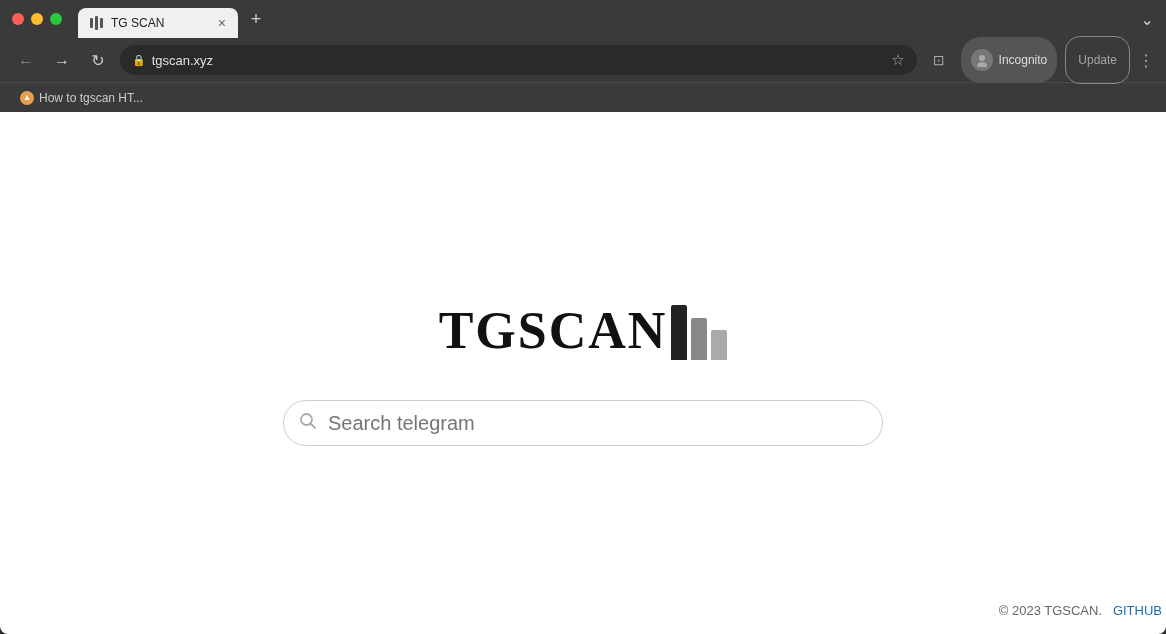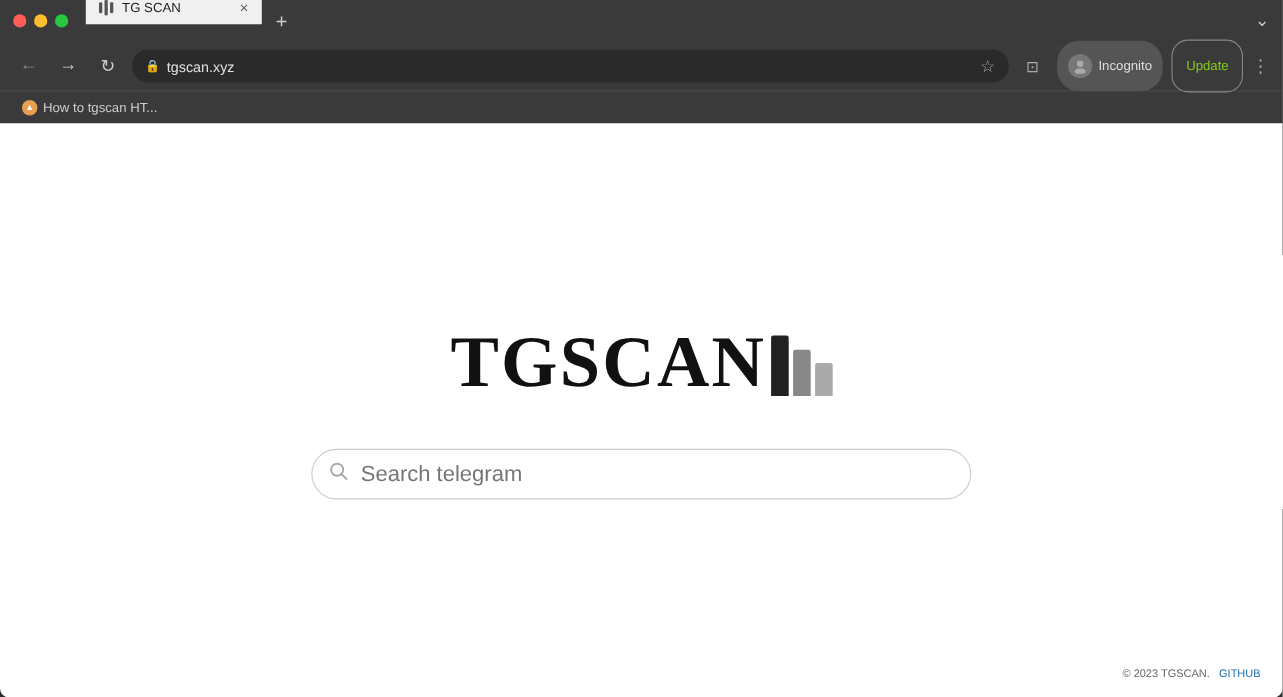--- a/index.html
+++ b/index.html
@@ -16,21 +16,21 @@
     .browser-chrome {
       background: #3a3a3a;
       width: 100%;
     }
 
     
     .title-bar {
       display: flex;
       align-items: center;
       height: 38px;
-      padding: 16px 12px;
+      padding: 0 12px;
       background: #3a3a3a;
     }
 
     .traffic-lights {
       display: flex;
       gap: 7px;
       margin-right: 16px;
     }
 
     .traffic-light {
@@ -205,21 +205,21 @@
     .incognito-label {
       font-size: 12px;
       color: #ddd;
     }
 
     .update-btn {
       border: 1px solid #888;
       border-radius: 15px;
       padding: 16px 12px;
       font-size: 12px;
-      color: #84cc16;
+      color: #a3a3a3;
       cursor: pointer;
       background: transparent;
     }
 
     .menu-btn {
       color: #aaa;
       font-size: 16px;
       cursor: pointer;
     }
 
@@ -269,21 +269,21 @@
       border-radius: 0 0 8px 8px;
     }
 
     .logo-container {
       display: flex;
       align-items: center;
       margin-bottom: 40px;
     }
 
     .logo-text {
-      font-size: 66px;
+      font-size: 52px;
       font-weight: 700;
       color: #111;
       letter-spacing: 2px;
       font-family: 'Georgia', 'Times New Roman', serif;
     }
 
     .logo-bars {
       display: flex;
       align-items: flex-end;
       gap: 4px;
@@ -334,22 +334,22 @@
       top: 50%;
       transform: translateY(-50%);
       color: #aaa;
       font-size: 16px;
       pointer-events: none;
     }
 
     .footer {
       position: absolute;
       bottom: 16px;
-      right: 20px;
-      font-size: 10px;
+      right: 4px;
+      font-size: 13px;
       color: #666;
     }
 
     .footer-link {
       color: #1a6eb5;
       text-decoration: none;
       cursor: pointer;
     }
   </style>
 </head>

